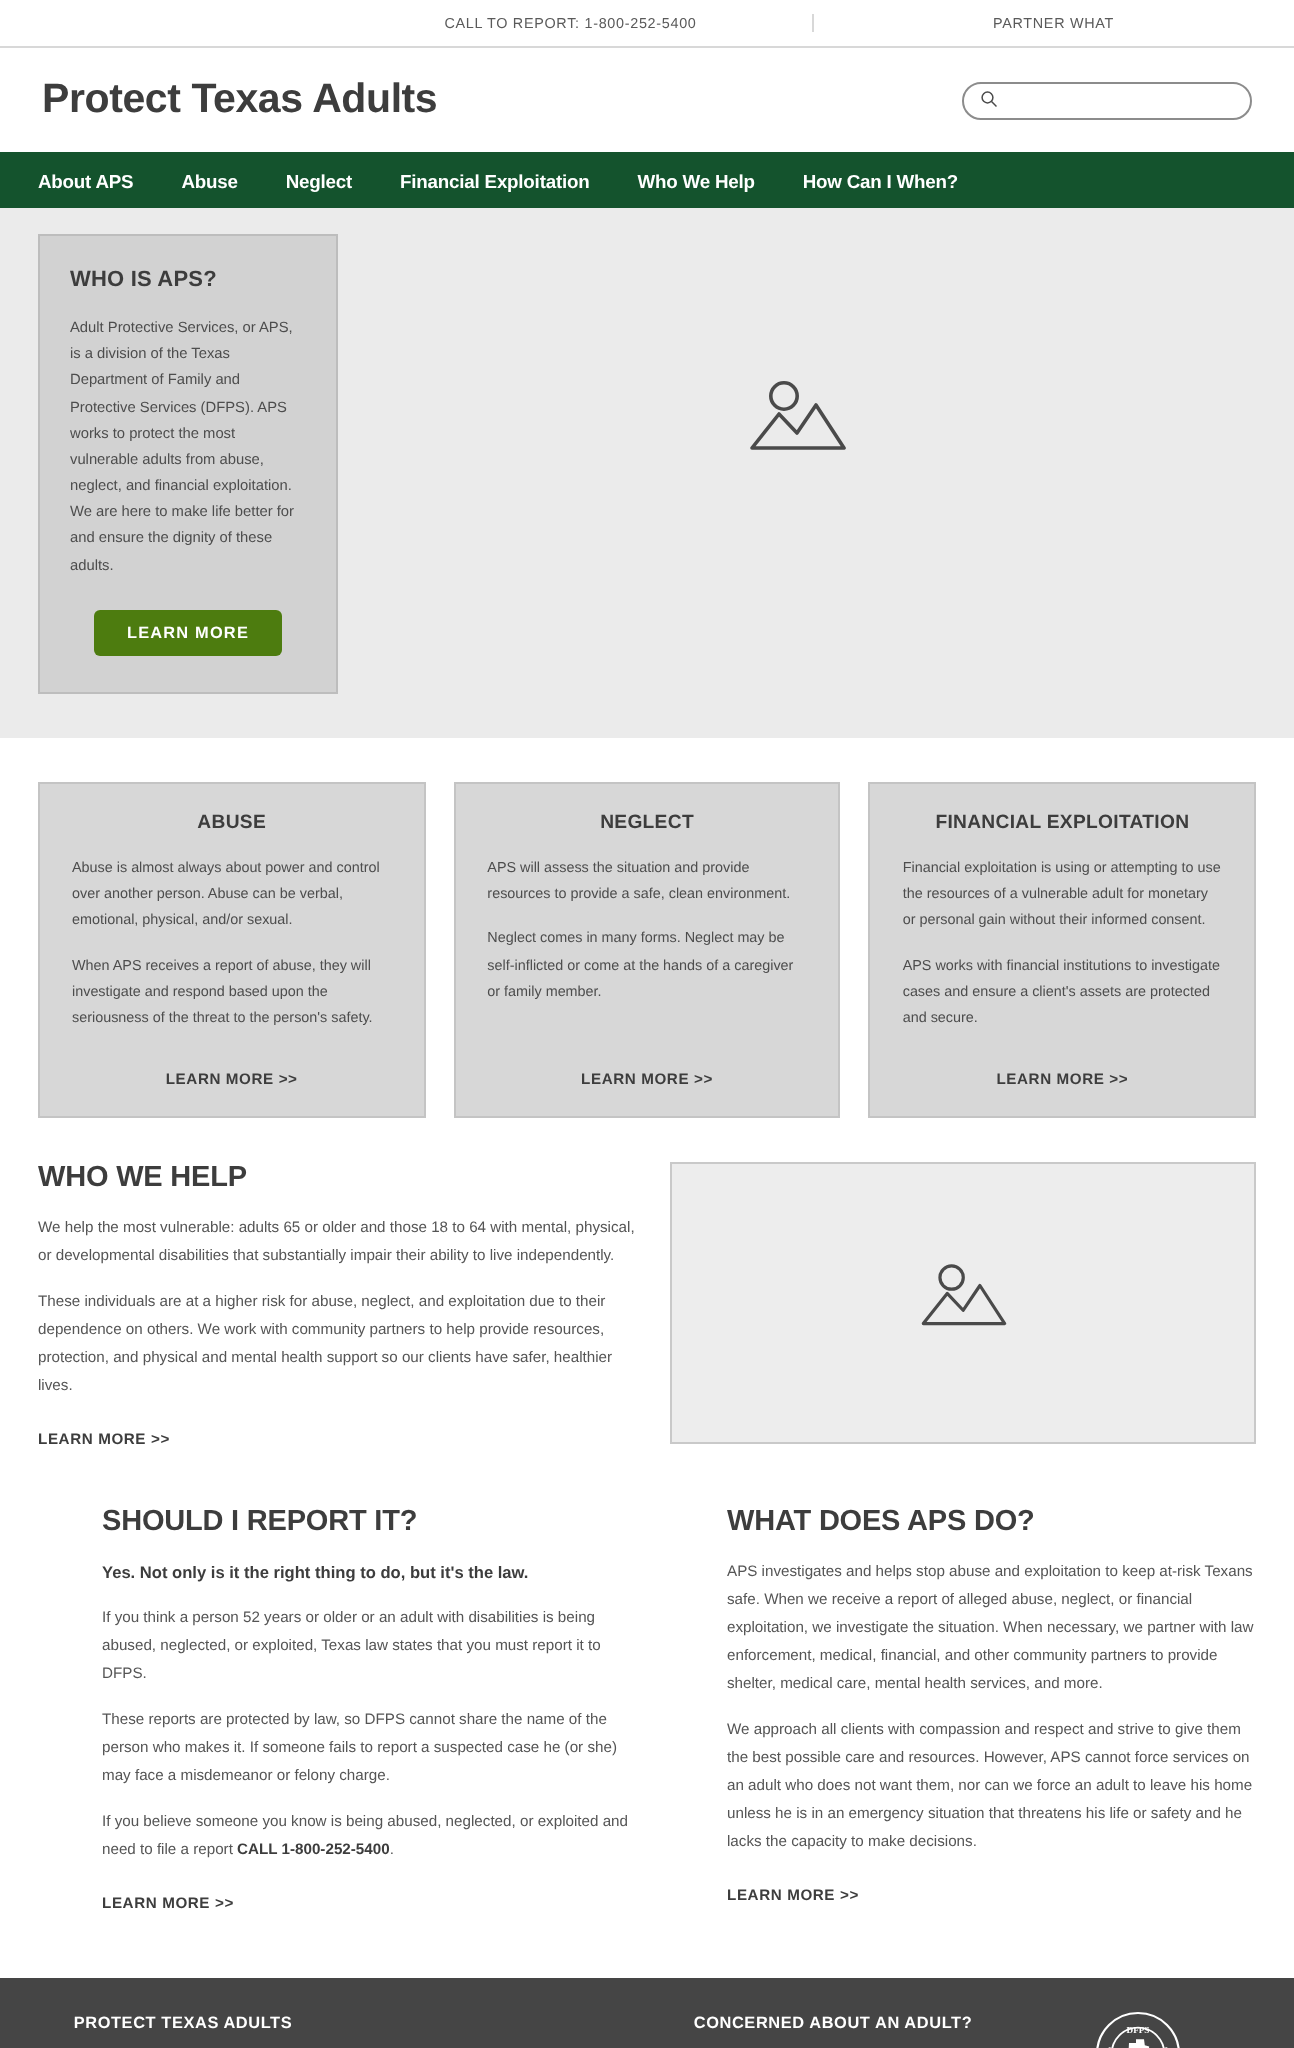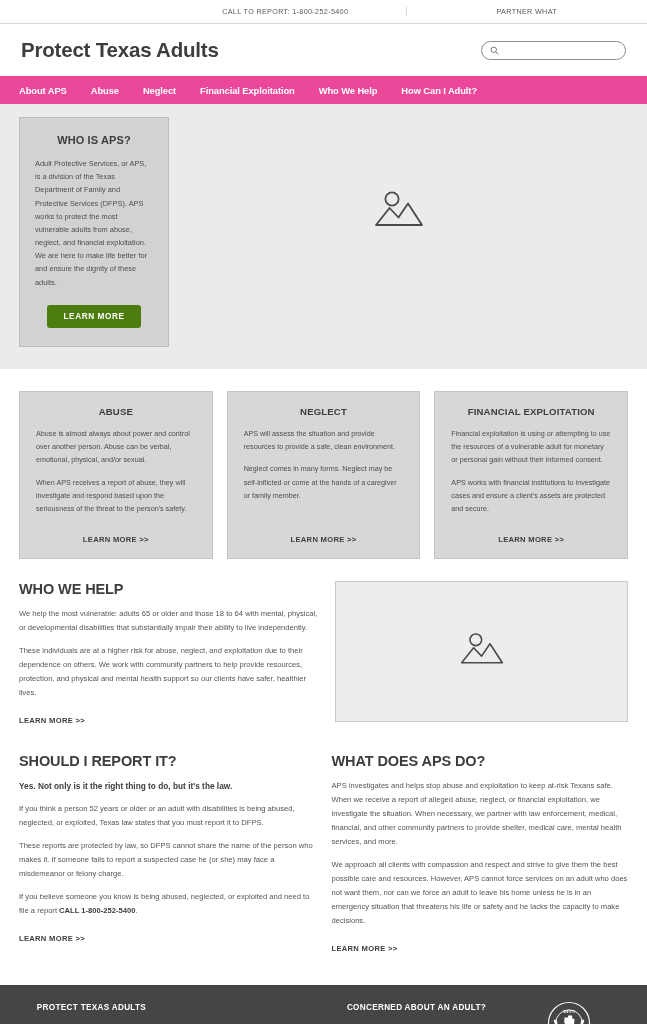--- a/index.html
+++ b/index.html
@@ -62,21 +62,21 @@
     background: transparent;
     font-size: 8px;
     margin-left: 4px;
     width: 100%;
     font-family: "Liberation Sans", sans-serif;
     color: #4a4a4a;
   }
 
   
   .navbar {
-    background: #ec4899;
+    background: #14532d;
     height: 28px;
     display: flex;
     align-items: center;
     padding-left: 19px;
     gap: 0;
   }
   .nav-item {
     color: #ffffff;
     font-size: 9.4px;
     font-weight: bold;
@@ -94,21 +94,20 @@
     min-height: 201px;
   }
   .hero-inner { display: flex; padding: 0 19px; }
   .hero-card {
     width: 150px;
     background: #d2d2d2;
     border: 1px solid #bdbdbd;
     padding: 16px 15px 18px 15px;
   }
   .hero-card-title {
-    text-align: center;
     font-size: 11px;
     font-weight: bold;
     color: #3d3d3d;
     margin-bottom: 11px;
     letter-spacing: 0.1px;
   }
   .hero-card-body {
     font-size: 7.4px;
     line-height: 1.78;
     color: #4d4d4d;
@@ -227,21 +226,21 @@
     justify-content: center;
   }
 
   
   .report-row {
     display: flex;
     gap: 16px;
     padding: 26px 19px 30px 19px;
     align-items: flex-start;
   }
-  .report-col { flex: 1; }
+  .report-col { flex: 1; margin-left: 32px; }
 
   
   .footer {
     background: #454545;
     color: #e8e8e8;
     padding: 18px 14px 16px 14px;
     display: flex;
   }
   .footer-block { }
   .footer-col-1 { width: 155px; }
@@ -281,21 +280,21 @@
     <input class="search-input" type="text" placeholder="" style="">
   </div>
 </div>
 
 <div class="navbar">
   <a class="nav-item">About APS</a>
   <a class="nav-item">Abuse</a>
   <a class="nav-item">Neglect</a>
   <a class="nav-item">Financial Exploitation</a>
   <a class="nav-item">Who We Help</a>
-  <a class="nav-item">How Can I Adult?</a>
+  <a class="nav-item">How Can I When?</a>
 </div>
 
 <div class="hero">
   <div class="hero-inner">
     <div class="hero-card">
       <div class="hero-card-title">WHO IS APS?</div>
       <div class="hero-card-body">Adult Protective Services, or APS, is a division of the Texas Department of Family and Protective Services (DFPS). APS works to protect the most vulnerable adults from abuse, neglect, and financial exploitation. We are here to make life better for and ensure the dignity of these adults.</div>
       <button class="hero-btn">LEARN MORE</button>
     </div>
     <div class="hero-image-area">

